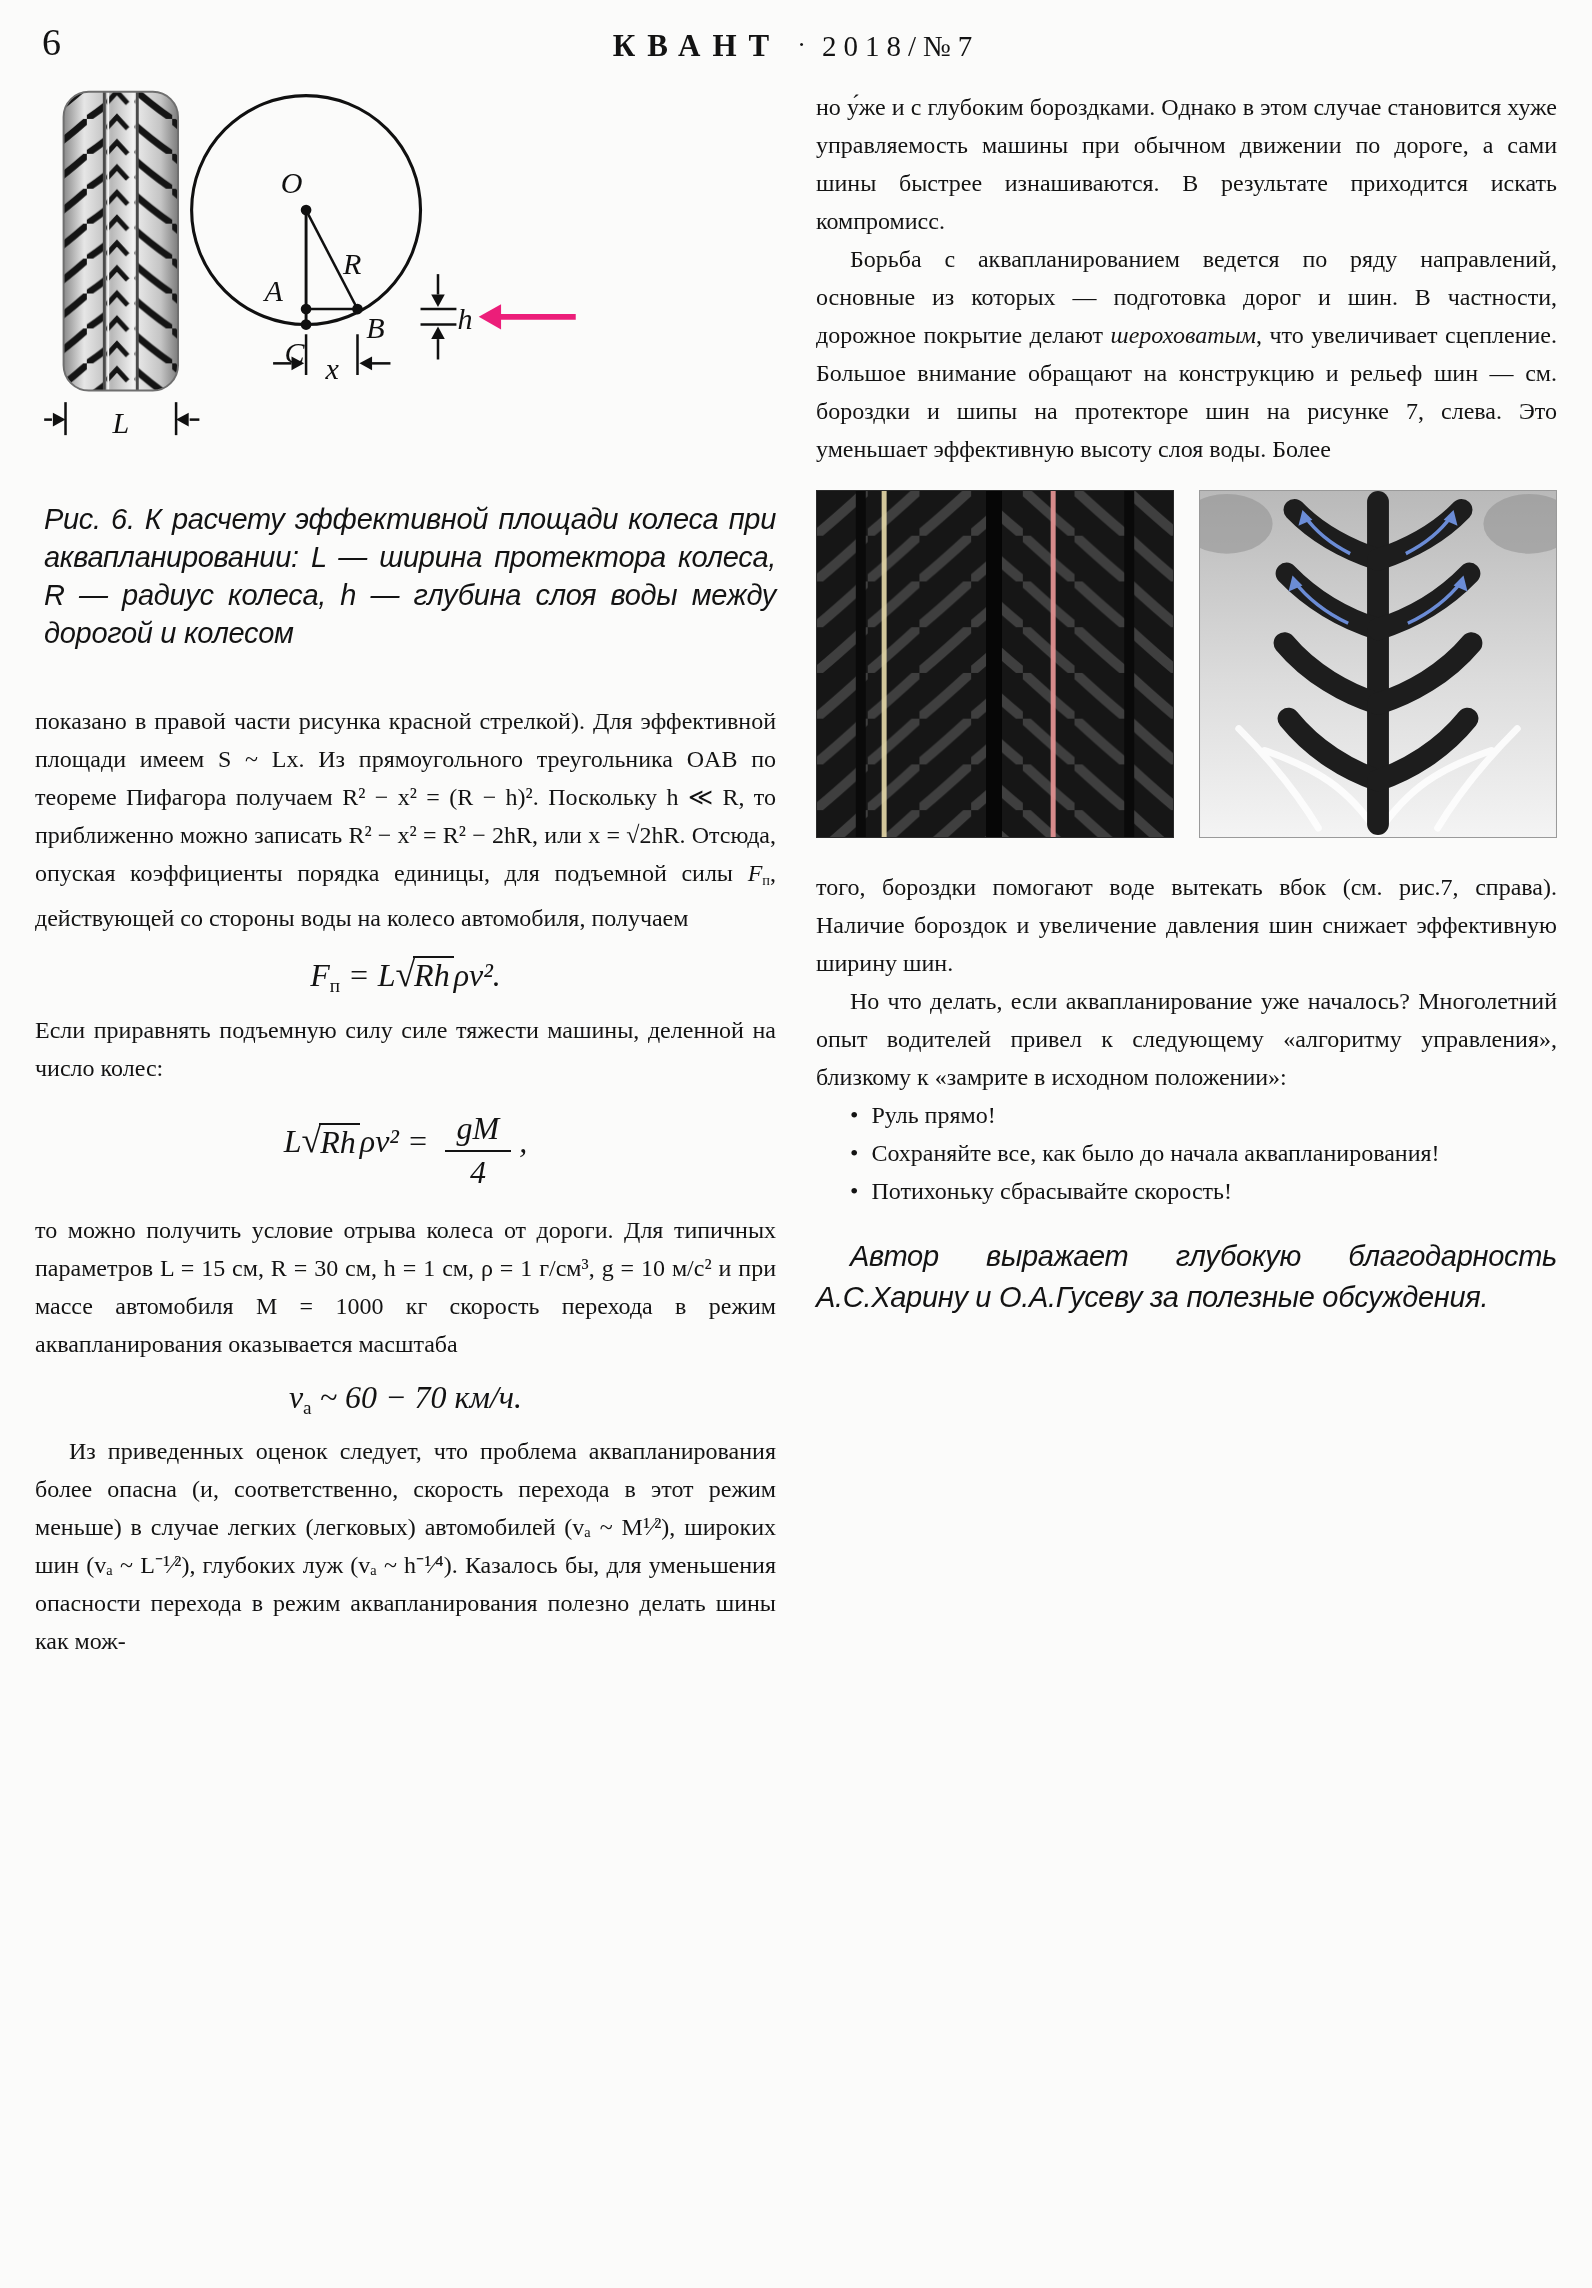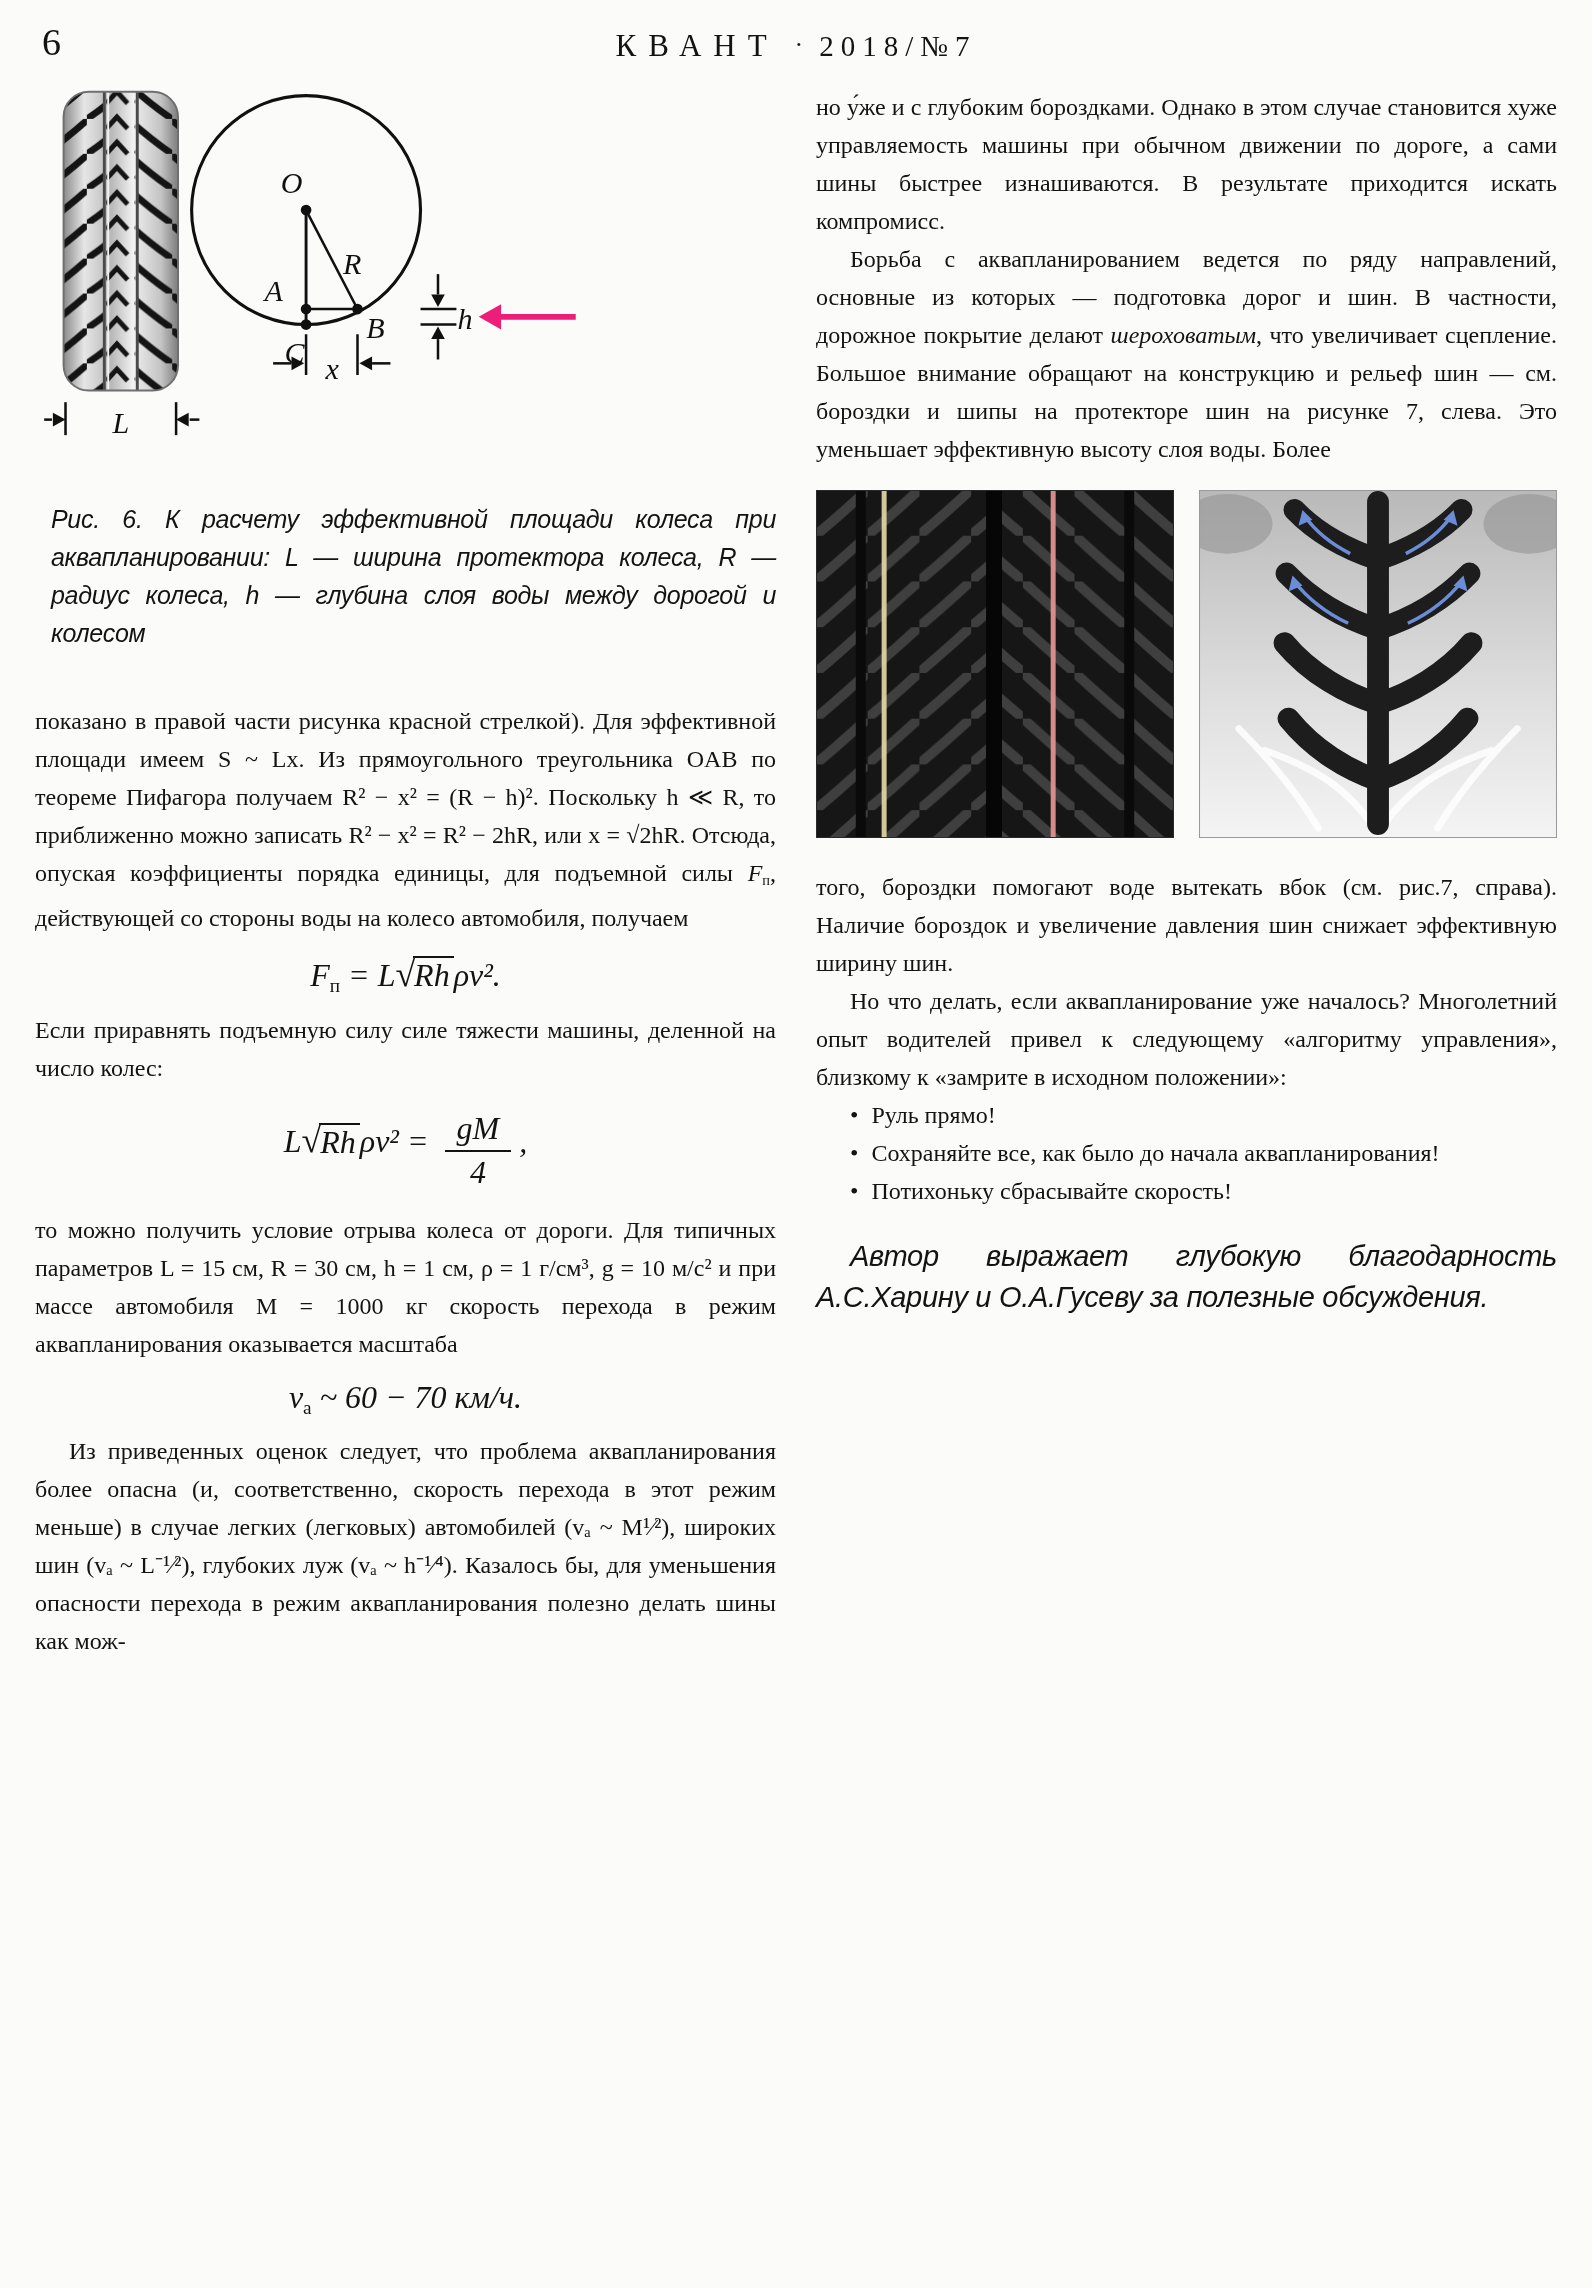--- a/index.html
+++ b/index.html
@@ -1,30 +1,30 @@
 <!DOCTYPE html>
 <html><head>
 <meta charset="utf-8">
 <style>
   html,body{margin:0;padding:0;background:#e9e9e9;}
   .page{position:relative;width:1592px;height:2289px;background:#fbfbfa;overflow:hidden;
         font-family:"Liberation Serif",serif;color:#131313;}
   .pagenum{position:absolute;top:20px;left:42px;font-size:38px;}
   .header{position:absolute;top:28px;left:0;width:100%;text-align:center;}
-  .jname{font-size:31px;font-weight:400;letter-spacing:12px;}
+  .jname{font-size:31px;font-weight:700;letter-spacing:12px;}
   .jdot{font-size:26px;margin:0 16px;vertical-align:3px;}
   .jissue{font-size:29px;letter-spacing:7px;}
   .col{position:absolute;width:741px;}
   .col-left{left:35px;top:84px;}
   .col-right{left:816px;top:88px;}
   .body{margin:0;font-size:24px;line-height:38px;text-align:justify;}
   .ind{text-indent:34px;}
   .first-body{margin-top:50px;}
-  .caption{margin:24px 0 0 16px;font-family:"Liberation Sans",sans-serif;font-style:italic;
-           font-size:25px;line-height:38px;letter-spacing:-0.3px;text-align:justify;}
+  .caption{margin:24px 0 0 9px;font-family:"Liberation Sans",sans-serif;font-style:italic;
+           font-size:29px;line-height:38px;letter-spacing:-0.3px;text-align:justify;}
   .it{font-style:italic;}
   .formula{font-size:32px;text-align:center;margin:16px 0 14px 0;font-style:italic;}
   .formula.tall{margin:24px 0 20px 0;}
   sub.subs{font-size:0.6em;font-style:normal;vertical-align:-0.3em;}
   .sqrt-sign{font-style:normal;font-size:1.12em;}
   .rad{display:inline-block;border-top:2.4px solid #131313;line-height:1.05;
        padding:1px 4px 0 1px;margin-left:-2px;}
   .frac{display:inline-block;vertical-align:-0.95em;line-height:1.12;margin:0 8px;}
   .num{display:block;border-bottom:2.4px solid #131313;padding:0 12px 3px 12px;}
   .den{display:block;padding-top:3px;}

